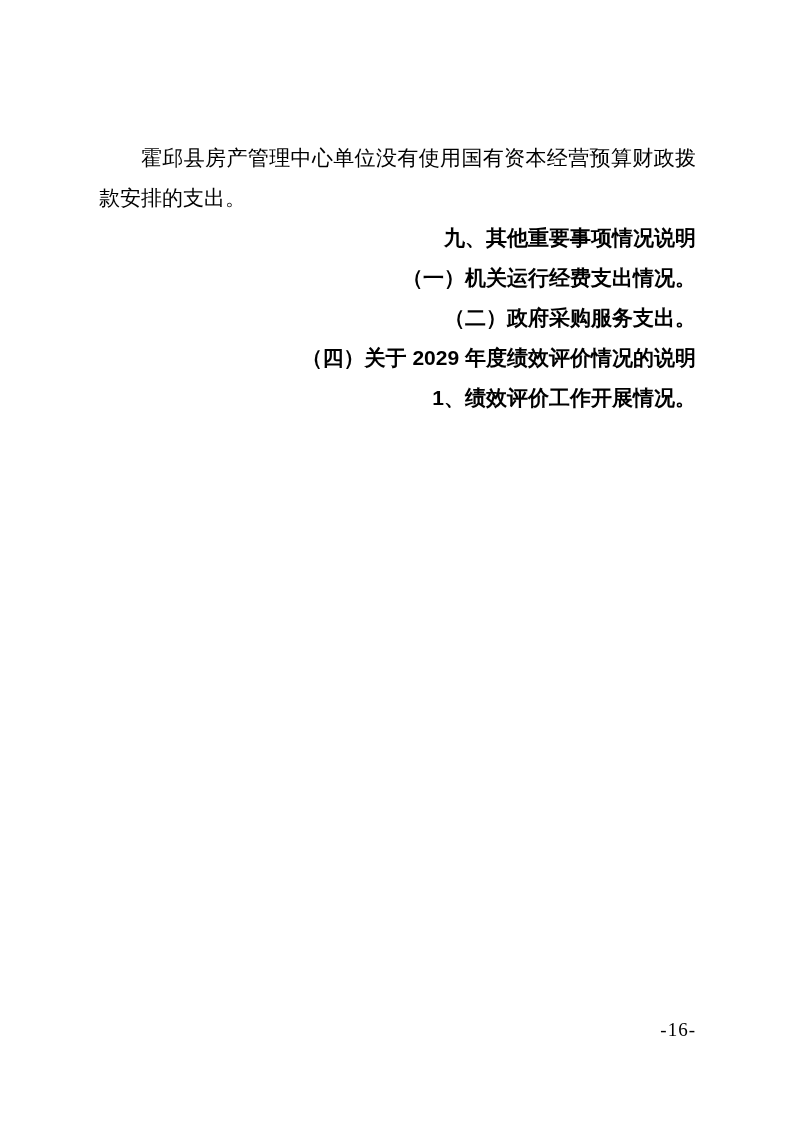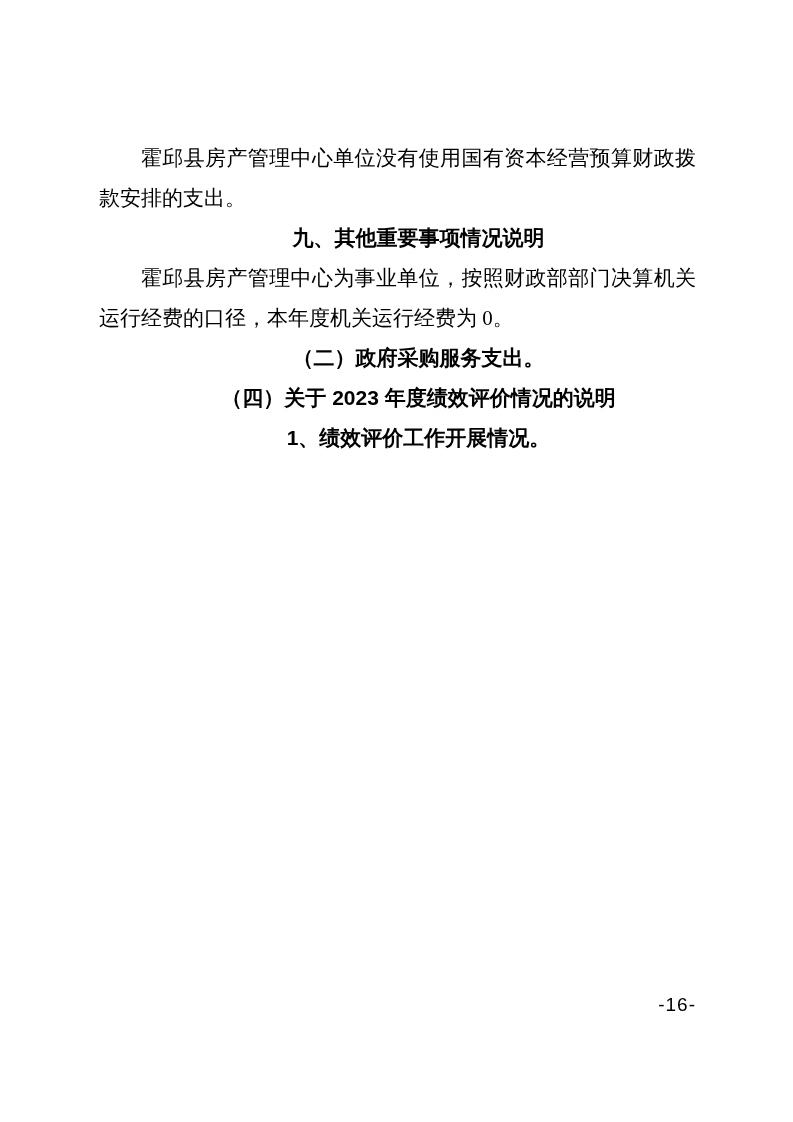--- a/index.html
+++ b/index.html
@@ -34,49 +34,49 @@
     font-weight: normal;
     word-break: break-all;
   }
   .heading {
     margin: 0;
     font-size: 21px;
     line-height: 40px;
     text-indent: 2em;
     font-weight: bold;
     font-family: "Liberation Sans", "DejaVu Sans", sans-serif;
-    text-align: center;
+    text-align: right;
   }
   .page-number {
     position: absolute;
     right: 97px;
-    top: 993px;
+    top: 1018px;
     font-size: 19px;
     line-height: 24px;
-    font-family: Liberation Sans, sans-serif;
+    font-family: Liberation Serif, serif;
     letter-spacing: 1px;
   }
 </style>
 </head>
 <body>
 
 <div class="page">
   <main class="content">
     <p class="para">霍邱县房产管理中心单位没有使用国有资本经营预算财政拨款安排的支出。</p>
 
     <h2 class="heading">九、其他重要事项情况说明</h2>
 
+    <h3 class="heading">（一）机关运行经费支出情况。</h3>
 
-    <p class="para">霍邱县房产管理中心为事业单位，按照财政部部门决算机关运行经费的口径，本年度机关运行经费为 0。</p>
 
     <h3 class="heading">（二）政府采购服务支出。</h3>
 
 
 
 
-    <h3 class="heading">（四）关于 2023 年度绩效评价情况的说明</h3>
+    <h3 class="heading">（四）关于 2029 年度绩效评价情况的说明</h3>
 
     <h4 class="heading">1、绩效评价工作开展情况。</h4>
 
   </main>
 
   <div class="page-number">-16-</div>
 </div>
 
 </body></html>

